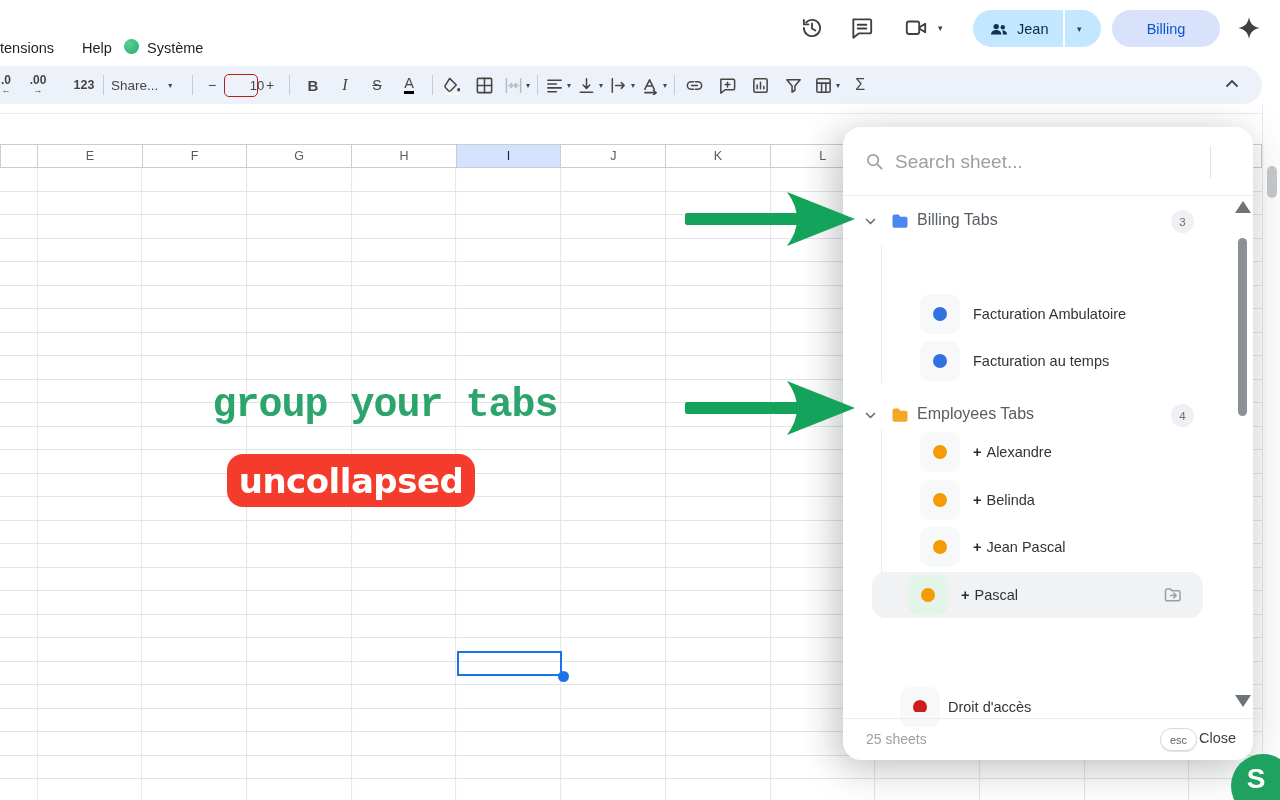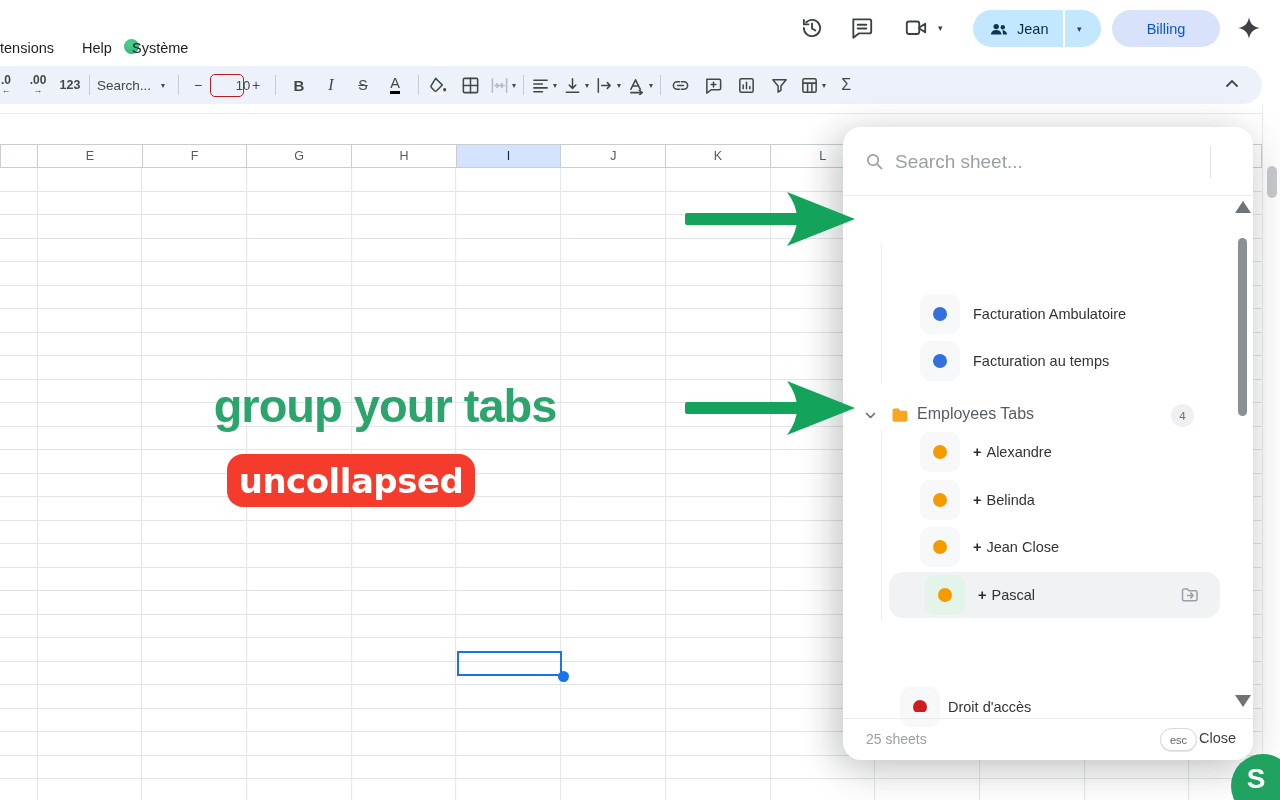--- a/index.html
+++ b/index.html
@@ -57,22 +57,22 @@
       repeating-linear-gradient(to bottom, transparent 0, transparent 22.5px, #e2e4e7 22.5px, #e2e4e7 23.5px),
       repeating-linear-gradient(to right, transparent 0, transparent 103.7px, #e2e4e7 103.7px, #e2e4e7 104.7px);
     background-position: 0 0, -66.9px 0; }
   #selcell { position:absolute; left:457px; top:651px; width:105px; height:25px; border:2px solid #1a73e8; z-index:5; }
   #selhandle { position:absolute; left:99px; top:18px; width:11px; height:11px; border-radius:50%; background:#1a73e8; }
   #pagescroll { position:absolute; left:1262px; top:104px; width:18px; height:696px; background:#fff; border-left:1px solid #e8eaed; z-index:4; }
   #pagescroll .thumb { position:absolute; left:4px; top:62px; width:10px; height:32px; border-radius:5px; background:#c7cacd; }
 
   
   #headline { position:absolute; left:385px; top:405px; transform:translate(-50%,-50%); z-index:10;
-    font-size:47px; font-weight:800; letter-spacing:-1px; color:#2ba56c; white-space:nowrap;
-    font-family:Liberation Sans, sans-serif; }
+    font-size:40px; font-weight:800; letter-spacing:-1px; color:#2ba56c; white-space:nowrap;
+    font-family:Liberation Mono, monospace; }
   #redbadge { position:absolute; left:227px; top:454px; width:248px; height:53px; border-radius:16px;
     background:#f53b2c; z-index:10; display:flex; align-items:center; justify-content:center; }
   #redbadge span { color:#fff; font-size:34px; font-weight:800; font-family:"DejaVu Sans", sans-serif; letter-spacing:-0.5px; }
   .arrow-svg { position:absolute; left:683px; width:175px; height:58px; z-index:60; }
 
   
   #panel { position:absolute; left:843px; top:127px; width:410px; height:633px; background:#fff; border-radius:18px;
     box-shadow:0 10px 42px rgba(40,45,50,.22), -14px 4px 30px rgba(40,45,50,.10); z-index:50; }
   #search-row { position:absolute; left:0; top:0; width:410px; height:69px; border-bottom:1px solid #ececec; }
   #search-row svg { position:absolute; left:22px; top:25px; width:19px; height:19px; stroke:#9aa0a6; fill:none; stroke-width:1.8; stroke-linecap:round; }
@@ -90,21 +90,21 @@
     background:#eef0f3; font-size:11.5px; color:#696e74; display:flex; align-items:center; justify-content:center; }
   .guide { position:absolute; left:38px; width:1px; background:#ececec; }
 
   .sheet-row { position:absolute; left:0; width:410px; height:40px; }
   .tile { position:absolute; left:77px; top:0; width:40px; height:40px; border-radius:10px; background:#f7f8f9;
     display:flex; align-items:center; justify-content:center; }
   .dot { width:14px; height:14px; border-radius:50%; }
   .dot.blue { background:#3270dd; } .dot.orange { background:#f59b00; } .dot.red { background:#cf1d1d; }
   .slabel { position:absolute; left:130px; top:0; height:40px; line-height:40px; font-size:14.5px; color:#303438; }
   .plus { font-weight:700; margin-right:5px; color:#27292c; }
-  #active-row { position:absolute; left:46px; top:445px; width:331px; height:46px; border-radius:14px; background:#f1f2f4; }
+  #active-row { position:absolute; left:29px; top:445px; width:331px; height:46px; border-radius:14px; background:#f1f2f4; }
   #active-row .tile { left:36px; top:3px; background:#e3f4e9; }
   #active-row .slabel { left:89px; height:46px; line-height:46px; }
   #move-icon { position:absolute; left:292px; top:14px; width:18px; height:18px; }
   #move-icon svg { width:18px; height:18px; stroke:#9aa0a6; fill:none; stroke-width:1.5; stroke-linecap:round; stroke-linejoin:round; }
 
   #allsheets-row { position:absolute; left:0; top:505px; width:410px; height:28px; }
   #allsheets-check { position:absolute; left:13px; top:5px; width:18px; height:18px; border:1.5px solid #d5d8db; border-radius:5px; background:#fff; }
   #allsheets-label { position:absolute; left:49px; top:7px; font-size:12px; font-weight:700; letter-spacing:1.5px; color:#a7abb0; }
   #droit-row .tile { left:57px; } #droit-row .slabel { left:105px; }
   #partial-row { position:absolute; left:57px; top:585px; width:40px; height:8px; border-radius:10px 10px 0 0; background:#f7f8f9; }
@@ -125,21 +125,21 @@
     z-index:70; display:flex; align-items:center; justify-content:center; }
   #fab span { color:#fff; font-size:28px; font-weight:700; margin:-14px 0 0 -14px; }
 </style>
 </head>
 <body>
 
 <div id="menubar">
   <span class="menu-item" style="left:0px">tensions</span>
   <span class="menu-item" style="left:82px">Help</span>
   <span id="sys-dot"></span>
-  <span class="menu-item" style="left:132px">Système</span>
+  <span class="menu-item" style="left:147px">Système</span>
 
   <span class="tb-icon" style="left:799px">
     <svg viewBox="0 0 24 24">
         <path d="M4.5,12 a7.5,7.5 0 1 0 2.2,-5.3"></path>
         <path d="M4.5,4.5 v4.2 h4.2"></path>
         <path d="M12,7.8 v4.6 l3.1,1.9"></path>
       </svg>
   </span>
   <span class="tb-icon" style="left:849px">
     <svg viewBox="0 0 24 24">
@@ -183,24 +183,24 @@
         <span>.0</span>
         <span class="ar">←</span>
       </span>
   </span>
   <span class="tbtn" style="margin-left:8px">
     <span class="dec-stack">
         <span>.00</span>
         <span class="ar">→</span>
       </span>
   </span>
-  <span class="tbtn" style="margin-left:8px;font-size:12.5px;font-weight:600">123</span>
+  <span class="tbtn" style="margin-left:22px;font-size:12.5px;font-weight:600">123</span>
   <span class="tdiv"></span>
   <span class="tbtn" style="width:74px;justify-content:flex-start">
-    <span style="font-size:13.5px">Search...</span>
+    <span style="font-size:13.5px">Share...</span>
     <span class="tcaret" style="margin-left:10px">▾</span>
   </span>
   <span class="tdiv"></span>
   <span class="tbtn">−</span>
   <span id="fontsize-box">10</span>
   <span class="tbtn">+</span>
   <span class="tdiv"></span>
   <span class="tbtn b-bold" style="margin:0 4px">B</span>
   <span class="tbtn b-italic" style="margin:0 4px">I</span>
   <span class="tbtn b-strike" style="margin:0 4px">S</span>
@@ -343,20 +343,32 @@
         <circle cx="8.5" cy="8.5" r="5.5"></circle>
         <path d="M13,13 L17.5,17.5"></path>
       </svg>
     <input id="search-input" type="text" placeholder="Search sheet..." style="">
     <span id="search-vdiv"></span>
   </div>
 
   <div class="tri-up"></div>
   <div id="panel-thumb"></div>
 
+  <div class="prow" style="top:75px">
+    <span class="chev"><svg viewBox="0 0 13 13">
+          <path d="M2.5,4.5 L6.5,8.5 L10.5,4.5"></path>
+        </svg></span>
+    <span class="folder">
+      <svg viewBox="0 0 20 20" style="width:20px;height:20px">
+          <path d="M2.5,5.5 a2,2 0 0 1 2,-2 h4 l2,2.2 h5 a2,2 0 0 1 2,2 v7 a2,2 0 0 1 -2,2 h-11 a2,2 0 0 1 -2,-2 z" fill="#4a87ee"></path>
+        </svg>
+    </span>
+    <span class="glabel">Billing Tabs</span>
+    <span class="count">3</span>
+  </div>
   <div class="guide" style="top:118px;height:138px"></div>
 
   <div class="sheet-row" style="top:214px">
     <span class="tile">
         <span class="dot blue"></span>
       </span>
     <span class="slabel">Facturation au temps</span>
   </div>
   <div class="sheet-row" style="top:167px">
     <span class="tile">
@@ -388,21 +400,21 @@
   <div class="sheet-row" style="top:353px">
     <span class="tile">
         <span class="dot orange"></span>
       </span>
     <span class="slabel"><span class="plus">+</span><span>Belinda</span></span>
   </div>
   <div class="sheet-row" style="top:400px">
     <span class="tile">
         <span class="dot orange"></span>
       </span>
-    <span class="slabel"><span class="plus">+</span><span>Jean Close</span></span>
+    <span class="slabel"><span class="plus">+</span><span>Jean Pascal</span></span>
   </div>
 
   <div id="active-row">
     <span class="tile">
         <span class="dot orange"></span>
       </span>
     <span class="slabel"><span class="plus">+</span><span>Pascal</span></span>
     <span id="move-icon">
       <svg viewBox="0 0 18 18">
           <path d="M1.5,4.5 a1.5,1.5 0 0 1 1.5,-1.5 h3.5 l1.5,1.8 h6.5 a1.5,1.5 0 0 1 1.5,1.5 v7 a1.5,1.5 0 0 1 -1.5,1.5 h-11.5 a1.5,1.5 0 0 1 -1.5,-1.5 z"></path>

